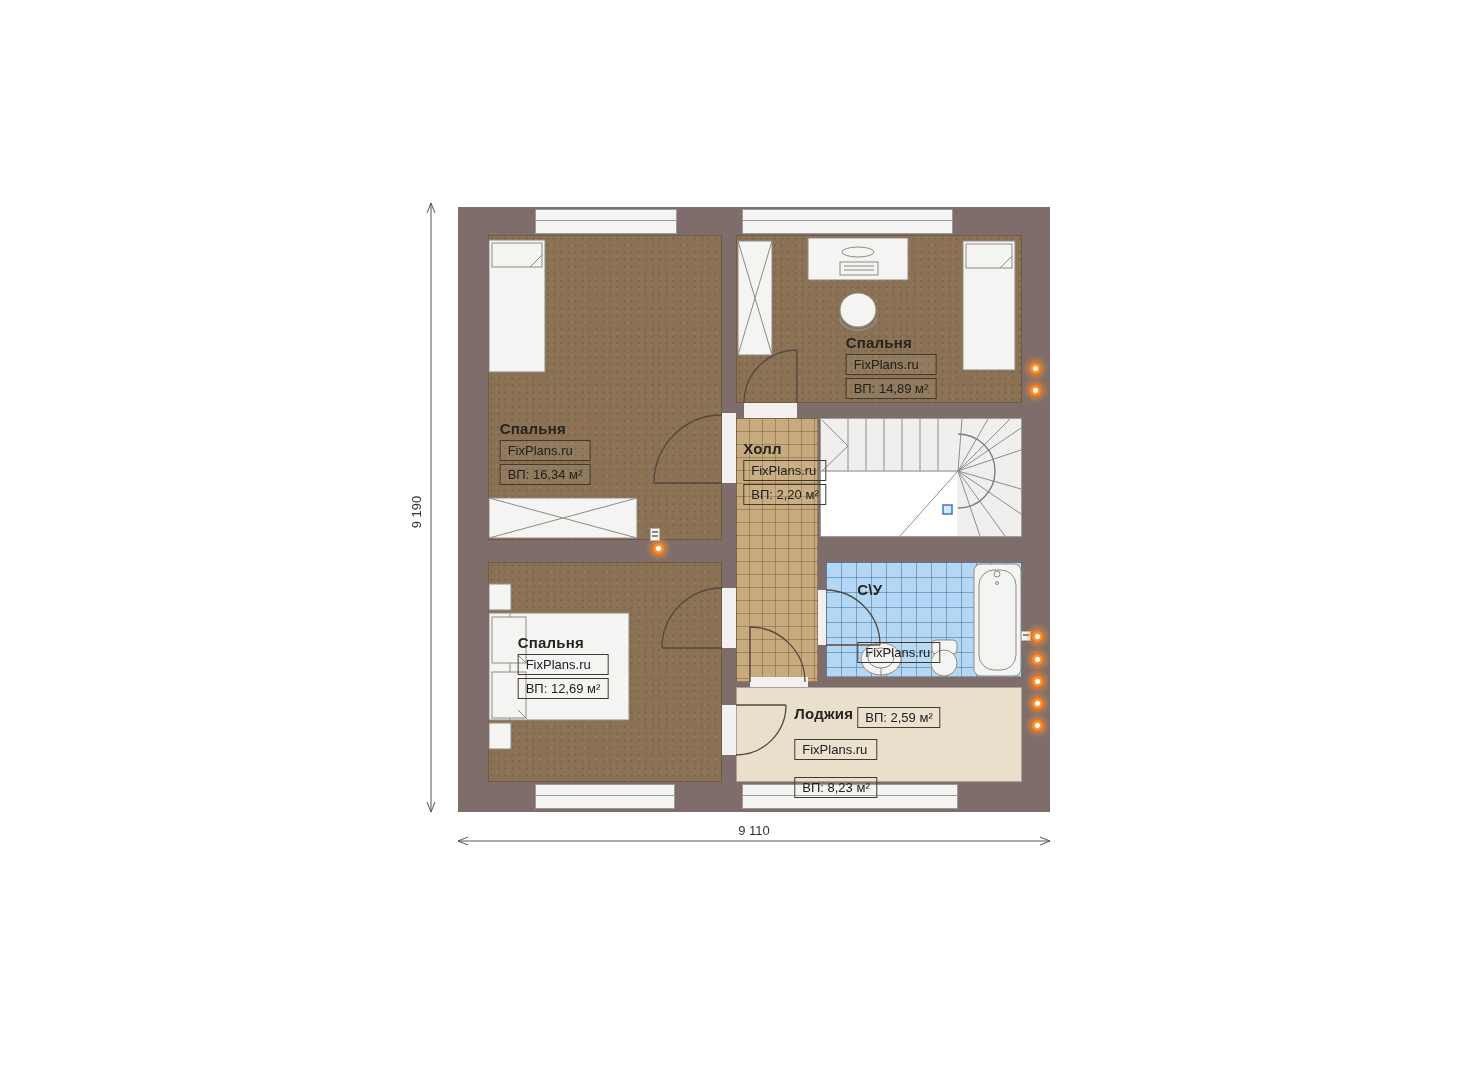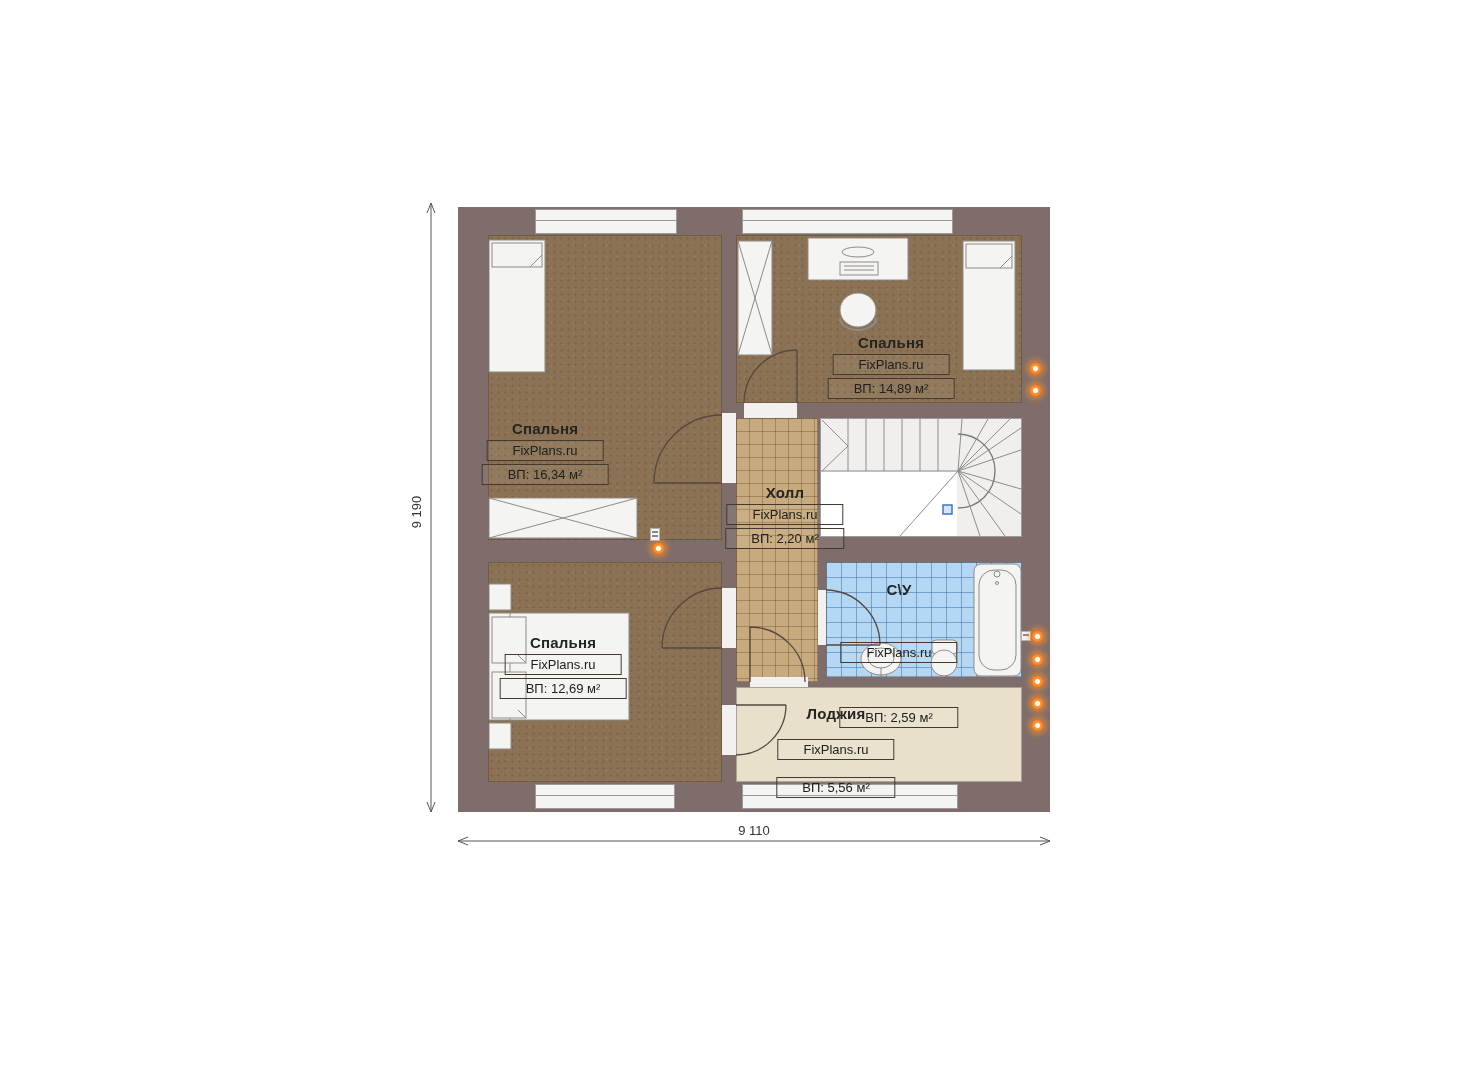--- a/index.html
+++ b/index.html
@@ -33,23 +33,23 @@
   .floor-loggia{background-color:#e9e0cc;}
   .floor-stairs{background-color:#f0efee;box-shadow:inset 0 0 0 1px #9b9b9b;}
   
   .window{position:absolute;z-index:3;background:#f4f4f2;border:1px solid #9a9a9a;box-sizing:border-box;}
   .window::after{content:"";position:absolute;left:0;right:0;top:45%;height:1px;background:#9a9a9a;}
   .gap{position:absolute;z-index:3;background:#f2f1ef;}
   
   #overlay{left:0;top:0;width:1474px;height:1080px;z-index:4;pointer-events:none;}
   
   .room-label{position:absolute;z-index:5;transform:translateX(-50%);
-    display:flex;flex-direction:column;align-items:center;gap:3px;}
+    display:flex;flex-direction:column;gap:3px;}
   .room-title{font-size:15px;font-weight:bold;color:#262421;white-space:nowrap;letter-spacing:.2px;}
-  .label-box{border:1px solid #45392f;padding:1px 25px;font-size:13px;color:#20201e;
+  .label-box{border:1px solid #45392f;padding:1px 7px;font-size:13px;color:#20201e;
     white-space:nowrap;background:rgba(255,255,255,.06);line-height:17px;}
   
   .socket{position:absolute;z-index:6;width:13px;height:13px;border-radius:50%;
     background:radial-gradient(circle,#ffffff 0 2px,#ff9a3d 3px,#f07818 6px,rgba(240,120,24,0) 7px);
     box-shadow:0 0 6px 2px rgba(255,145,45,.75);}
   .wall-icon{position:absolute;z-index:6;background:#f5f5f3;border:1px solid #b9b2ac;box-sizing:border-box;}
   .wall-icon i{display:block;height:2px;background:#8d8781;margin:2px 1px 0 1px;}
   
   .dim-text{font-size:13px;fill:#333;}
 </style>
@@ -182,39 +182,39 @@
 <div class="room-label" style="left:545px;top:420px;">
   <div class="room-title">Спальня</div>
   <div class="label-box">FixPlans.ru</div>
   <div class="label-box">ВП: 16,34 м²</div>
 </div>
 <div class="room-label" style="left:891px;top:334px;">
   <div class="room-title">Спальня</div>
   <div class="label-box">FixPlans.ru</div>
   <div class="label-box">ВП: 14,89 м²</div>
 </div>
-<div class="room-label" style="left:785px;top:484px;">
+<div class="room-label" style="left:785px;top:440px;">
   <div class="room-title">Холл</div>
   <div class="label-box">FixPlans.ru</div>
   <div class="label-box">ВП: 2,20 м²</div>
 </div>
 <div class="room-label" style="left:899px;top:581px;gap:44px;">
   <div class="room-title">С\У</div>
   <div class="label-box">FixPlans.ru</div>
   <div class="label-box">ВП: 2,59 м²</div>
 </div>
 <div class="room-label" style="left:563px;top:634px;">
   <div class="room-title">Спальня</div>
   <div class="label-box">FixPlans.ru</div>
   <div class="label-box">ВП: 12,69 м²</div>
 </div>
 <div class="room-label" style="left:836px;top:705px;gap:17px;">
   <div class="room-title">Лоджия</div>
   <div class="label-box">FixPlans.ru</div>
-  <div class="label-box">ВП: 5,56 м²</div>
+  <div class="label-box">ВП: 8,23 м²</div>
 </div>
 
 <div class="socket" style="left:652px;top:542px;"></div>
 <div class="wall-icon" style="left:650px;top:528px;width:10px;height:13px;">
     <i></i>
     <i></i>
   </div>
 <div class="socket" style="left:1029px;top:362px;"></div>
 <div class="socket" style="left:1029px;top:384px;"></div>
 <div class="wall-icon" style="left:1021px;top:631px;width:10px;height:10px;">

